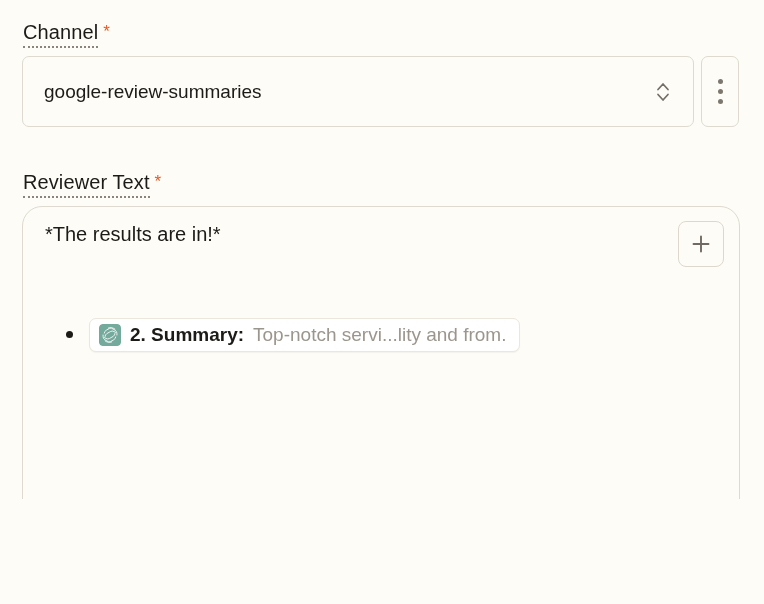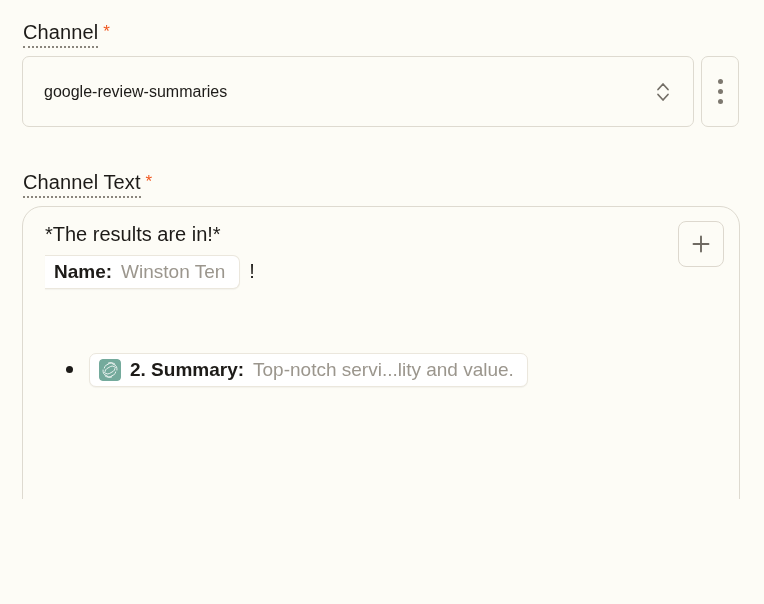--- a/index.html
+++ b/index.html
@@ -45,21 +45,21 @@
     left: 22px; top: 56px;
     width: 672px; height: 71px;
     background: #fdfcf6;
     border: 1px solid #dedad0;
     border-radius: 7px;
   }
   .select-value {
     position: absolute;
     left: 21px; top: 50%;
     transform: translateY(-50%);
-    font-size: 16px;
+    font-size: 19px;
     color: #1d1b18;
     white-space: nowrap;
   }
   .select-arrows {
     position: absolute;
     right: 22px; top: 50%;
     transform: translateY(-50%);
     width: 16px; height: 28px;
   }
   .select-arrows svg { display: block; }
@@ -224,37 +224,30 @@
     </span>
   </div>
 
   <div class="kebab-btn">
     <span class="kebab-dot"></span>
     <span class="kebab-dot"></span>
     <span class="kebab-dot"></span>
   </div>
 
   <div class="field-label" id="message-label">
-    <span class="label-text">Channel Text</span><span class="req-star">*</span>
+    <span class="label-text">Reviewer Text</span><span class="req-star">*</span>
   </div>
 
   <div class="textarea-box">
 
     <div class="msg-body">
 
       <div class="msg-line line1">*The results are in!*</div>
 
 
-      <div class="row-inline" style="margin-top:7px;">
-        <span class="chip chip-tail">
-          <span class="chip-bold">Name:</span>
-          <span class="chip-val">Winston Ten</span>
-        </span>
-        <span class="after-chip">!</span>
-      </div>
 
       <div class="spacer-blank"></div>
 
 
       <div class="bullet-row">
         <span class="bullet-dot"></span>
         <span class="chip chip-solo">
           <span class="chip-icon">
             <svg width="22" height="22" viewBox="0 0 22 22">
               <rect x="0" y="0" width="22" height="22" rx="3.5" fill="#74aa9c"></rect>
@@ -262,21 +255,21 @@
                 <path d="M-110 -30 a70 70 0 0 1 35 -60 l70 -40 a70 70 0 0 1 70 0 l35 20"></path>
                 <path d="M-40 -130 a70 70 0 0 1 68 -2 l70 40 a70 70 0 0 1 35 60 l0 40"></path>
                 <path d="M95 -35 a70 70 0 0 1 -33 61 l-70 40 a70 70 0 0 1 -70 0 l-35 -20"></path>
                 <path d="M110 30 a70 70 0 0 1 -35 60 l-70 40 a70 70 0 0 1 -70 0 l-35 -20"></path>
                 <path d="M40 130 a70 70 0 0 1 -68 2 l-70 -40 a70 70 0 0 1 -35 -60 l0 -40"></path>
                 <path d="M-95 35 a70 70 0 0 1 33 -61 l70 -40 a70 70 0 0 1 70 0 l35 20"></path>
               </g>
             </svg>
           </span>
           <span class="chip-bold">2. Summary:</span>
-          <span class="chip-val">Top-notch servi...lity and value.</span>
+          <span class="chip-val">Top-notch servi...lity and from.</span>
         </span>
       </div>
 
     </div>
 
     <div class="plus-btn">
       <span>
         <svg width="22" height="22" viewBox="0 0 22 22">
           <path d="M11 3.5 V18.5 M3.5 11 H18.5" stroke="#6f6a62" stroke-width="1.9" stroke-linecap="round"></path>
         </svg>

